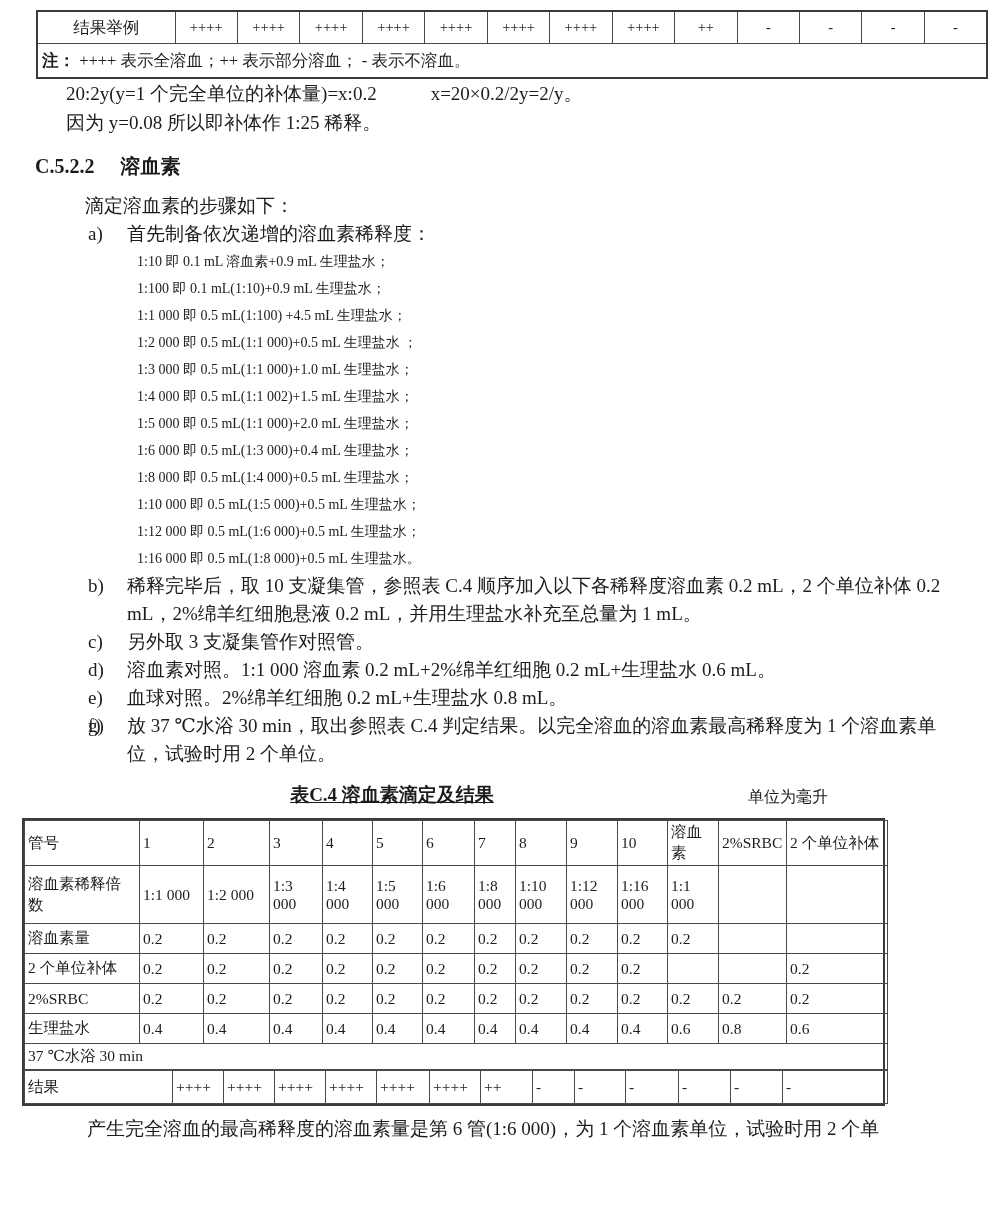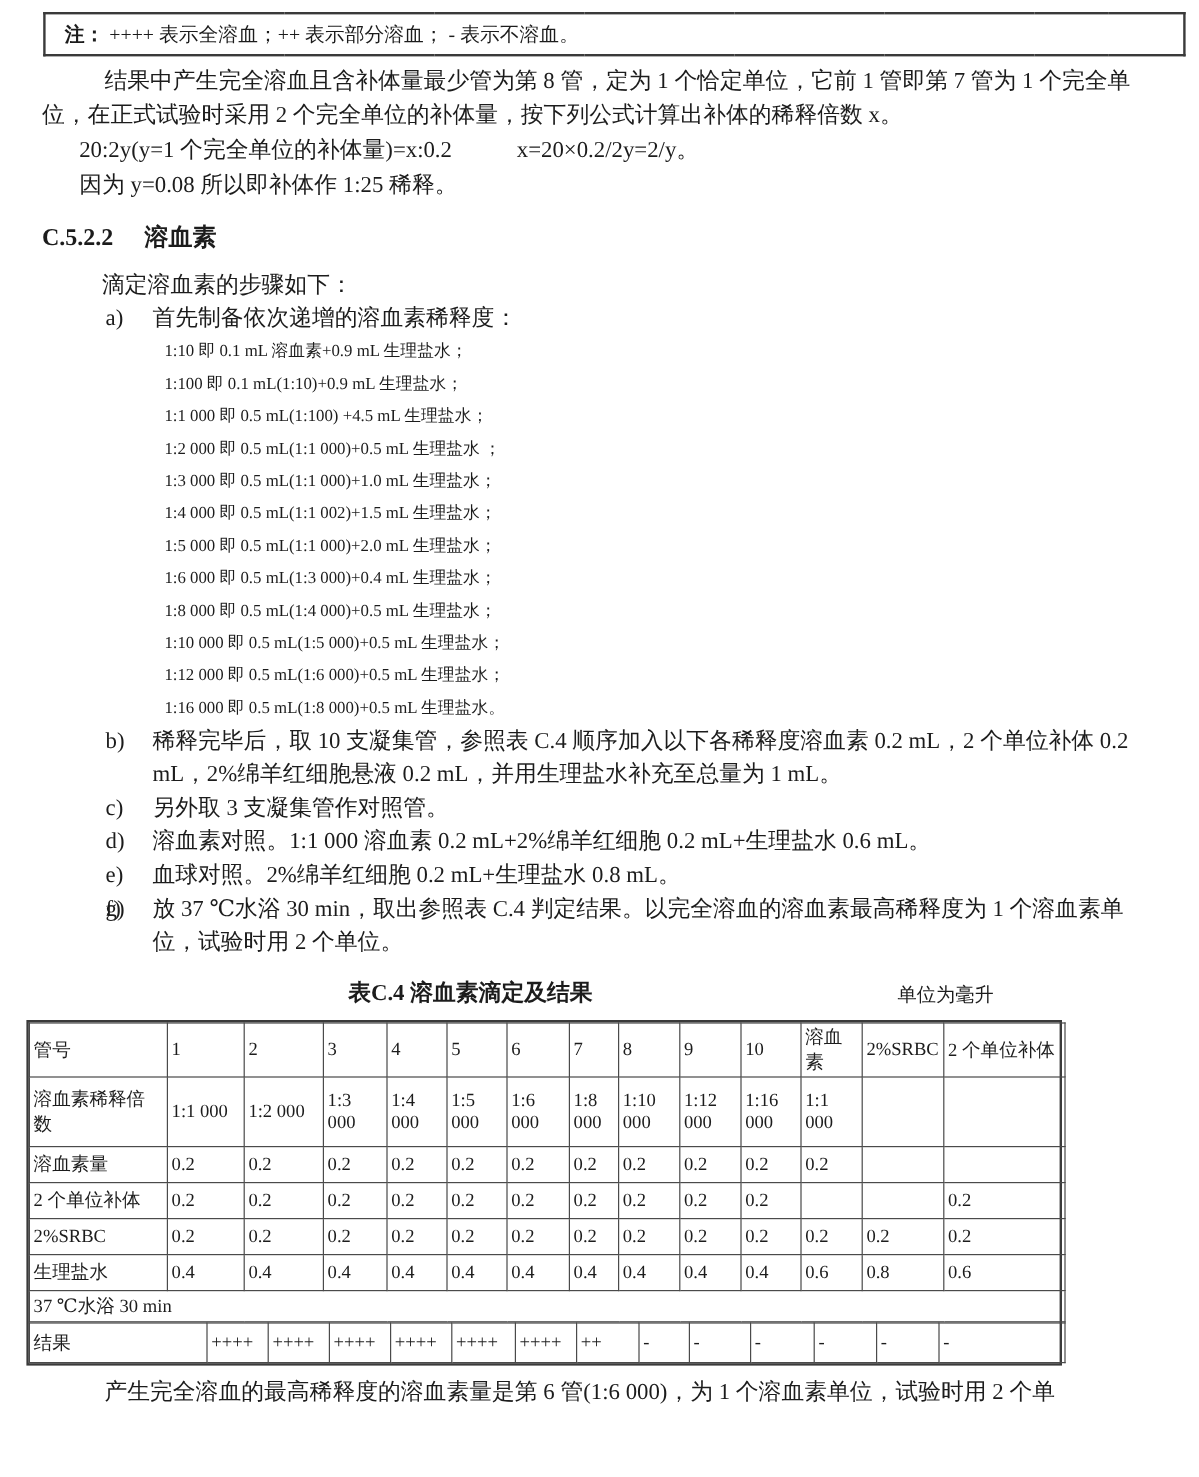--- a/index.html
+++ b/index.html
@@ -6,35 +6,35 @@
   body{width:999px;height:1231px;overflow:hidden;
        font-family:"Liberation Serif","DejaVu Serif",serif;color:#1c1c1c;}
   .page{box-sizing:border-box;width:999px;height:1231px;padding:10px 24px 0 22px;overflow:hidden;}
 
   
   .top-table{border-collapse:collapse;table-layout:fixed;width:952px;margin-left:14px;
              border:2px solid #3a3a3a;font-size:16.5px;}
   .top-table td{border:1px solid #4a4a4a;}
   .tt-label{text-align:center;height:29px;}
   .tt-cell{text-align:center;font-size:14.5px;}
-  .tt-note-row td{height:31px;padding-left:16px;font-size:16.5px;}
+  .tt-note-row td{height:31px;padding-left:4px;font-size:16.5px;}
   .note-label{font-weight:bold;}
 
   .para{margin:6px 0 0 13px;width:940px;font-size:19px;line-height:29px;text-indent:52px;}
   .formula{margin-left:44px;font-size:19px;line-height:29px;}
   .fgap{margin-left:54px;}
   .heading{margin:14px 0 0 13px;font-size:20px;font-weight:bold;line-height:30px;}
   .sec-title{margin-left:26px;}
   .intro{margin:10px 0 0 63px;font-size:19px;line-height:29px;}
   .steps{width:936px;font-size:19px;}
   .list-item{position:relative;padding-left:105px;line-height:28px;}
   .list-label{position:absolute;left:66px;top:0;}
   .sub-line{margin-left:115px;line-height:27px;font-size:14px;}
 
-  .caption-wrap{position:relative;width:863px;margin-top:14px;margin-bottom:8px;height:28px;}
+  .caption-wrap{position:relative;width:863px;margin-top:14px;margin-bottom:8px;height:28px;text-decoration:underline;}
   .c4-caption{width:740px;text-align:center;font-weight:bold;font-size:19px;}
   .c4-unit{position:absolute;left:726px;top:5px;font-size:16px;font-weight:normal;}
 
   .c4wrap{width:863px;border:2px solid #3a3a3a;box-sizing:border-box;}
   table.c4, table.c4r{width:100%;border-collapse:collapse;table-layout:fixed;font-size:15.5px;padding-left:38px;}
   .c4 td, .c4r td{border:1px solid #4a4a4a;padding:1px 3px;overflow:hidden;text-align:left;vertical-align:middle;}
   tr.r-head{height:31px;}
   tr.r-dilution{height:58px;}
   tr.r-std{height:30px;}
   tr.r-bath{height:26px;}
@@ -45,30 +45,45 @@
 </head>
 <body>
 
 <div class="page">
 
   <table class="top-table" id="top-table">
       <colgroup>
         <col style="width: 138px;">
       </colgroup>
     <tbody>
+      <tr id="top-row">
+          <td class="tt-label">结果举例</td>
+          <td class="tt-cell">++++</td>
+          <td class="tt-cell">++++</td>
+          <td class="tt-cell">++++</td>
+          <td class="tt-cell">++++</td>
+          <td class="tt-cell">++++</td>
+          <td class="tt-cell">++++</td>
+          <td class="tt-cell">++++</td>
+          <td class="tt-cell">++++</td>
+          <td class="tt-cell">++</td>
+          <td class="tt-cell">-</td>
+          <td class="tt-cell">-</td>
+          <td class="tt-cell">-</td>
+          <td class="tt-cell">-</td>
+        </tr>
       <tr class="tt-note-row">
         <td id="top-note" colspan="14">
           <span class="note-label">注：</span>
           <span>++++ 表示全溶血；++ 表示部分溶血； - 表示不溶血。</span>
         </td>
       </tr>
     </tbody>
   </table>
 
-  <p class="para">结果中产生完全溶血且含补体量最少管为第 8 管，定为 1 个恰定单位，它前 1 管即第 7 管为 1 个完全单位，在正式试验时采用 2 个完全单位的补体量，按下列公式计算出补体的稀释倍数 x。</p>
 
   <div class="formula">
     <span>20:2y(y=1 个完全单位的补体量)=x:0.2</span><span class="fgap">x=20×0.2/2y=2/y。</span>
   </div>
   <div class="formula">因为 y=0.08 所以即补体作 1:25 稀释。</div>
 
   <div class="heading">
     <span>C.5.2.2</span><span class="sec-title">溶血素</span>
   </div>
 

